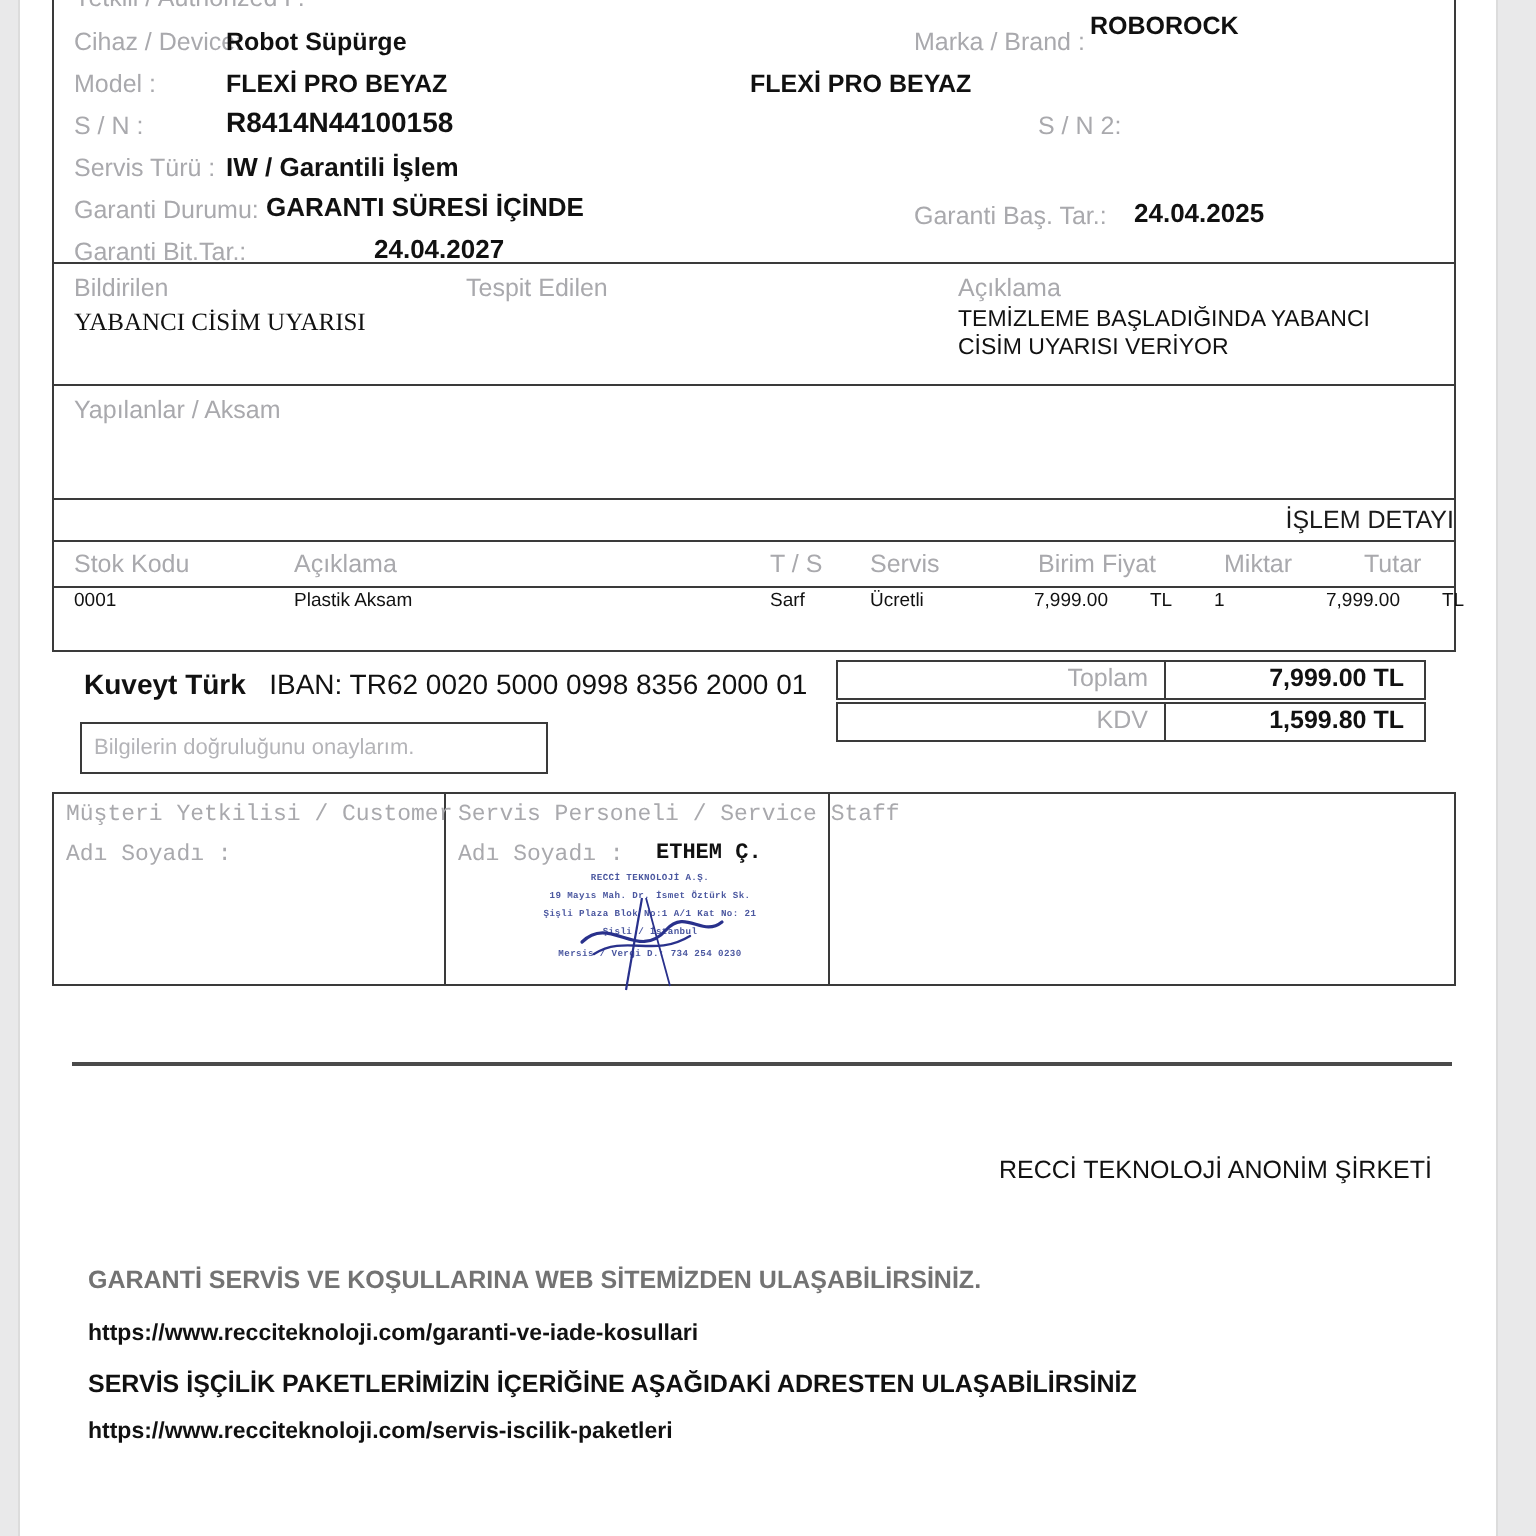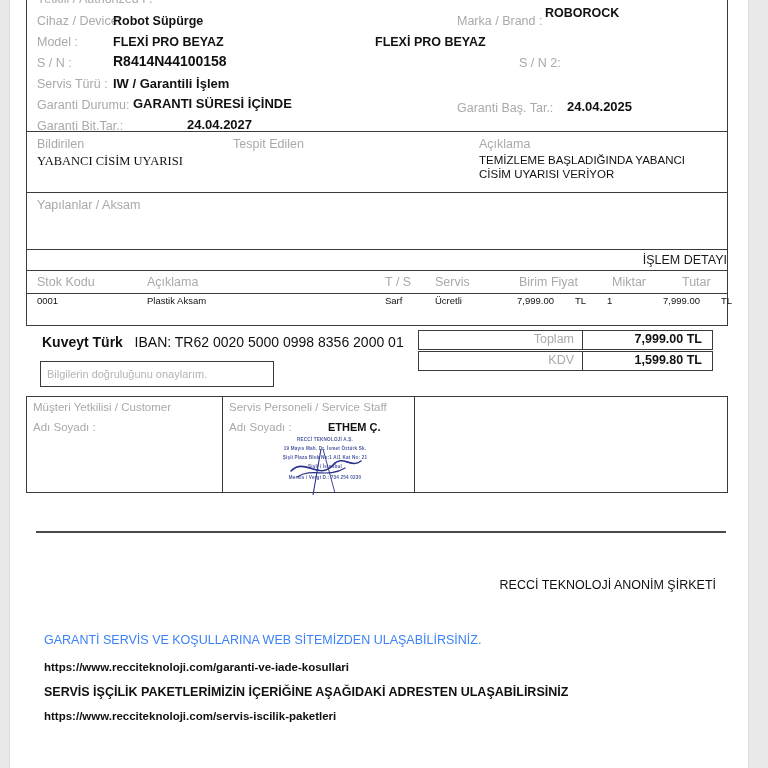--- a/index.html
+++ b/index.html
@@ -90,21 +90,21 @@
 
   
   .stamp{position:absolute;left:38px;top:38px;width:128px;height:52px;}
   .stamp .st-l{position:absolute;width:100%;text-align:center;color:#2b3a8f;
     font-size:4.6px;letter-spacing:.2px;white-space:nowrap;font-weight:bold;opacity:.85;}
   .stamp svg{position:absolute;left:0;top:0;overflow:visible;}
 
   
   .sep{position:absolute;left:26px;top:531px;width:690px;height:0;border-top:2.5px solid #4a4a4a;}
   .corp{position:absolute;left:0;top:578px;width:706px;text-align:right;font-size:12.5px;color:#111;}
-  .f1{position:absolute;left:34px;top:633px;font-size:12.5px;font-weight:normal;color:#3b82f6;}
+  .f1{position:absolute;left:34px;top:633px;font-size:12.5px;font-weight:bold;color:#737373;}
   .f2{position:absolute;left:34px;top:661px;font-size:11.5px;font-weight:bold;color:#111;}
   .f3{position:absolute;left:34px;top:685px;font-size:12.5px;font-weight:bold;color:#111;}
   .f4{position:absolute;left:34px;top:710px;font-size:11.5px;font-weight:bold;color:#111;}
 </style>
 </head>
 <body>
 
 <div class="page">
   <div class="sheet">
 
@@ -195,21 +195,21 @@
           <div class="tlab">Toplam</div>
           <div class="tval">7,999.00 TL</div>
         </div>
         <div class="trow">
           <div class="tlab">KDV</div>
           <div class="tval">1,599.80 TL</div>
         </div>
       </div>
     </div>
 
-    <div class="sig" style="position:absolute;left:16px;top:396px;width:702px;">
+    <div class="sig" style="position:absolute;left:16px;top:396px;width:702px;font-family:Liberation Mono, monospace;">
       <div class="sigc a">
         <div class="sigh">Müşteri Yetkilisi / Customer</div>
         <div class="signm">Adı Soyadı :</div>
         <div class="sigval"></div>
       </div>
 
       <div class="sigc b">
         <div class="sigh">Servis Personeli / Service Staff</div>
         <div class="signm">Adı Soyadı :</div>
         <div class="sigval">ETHEM Ç.</div>

